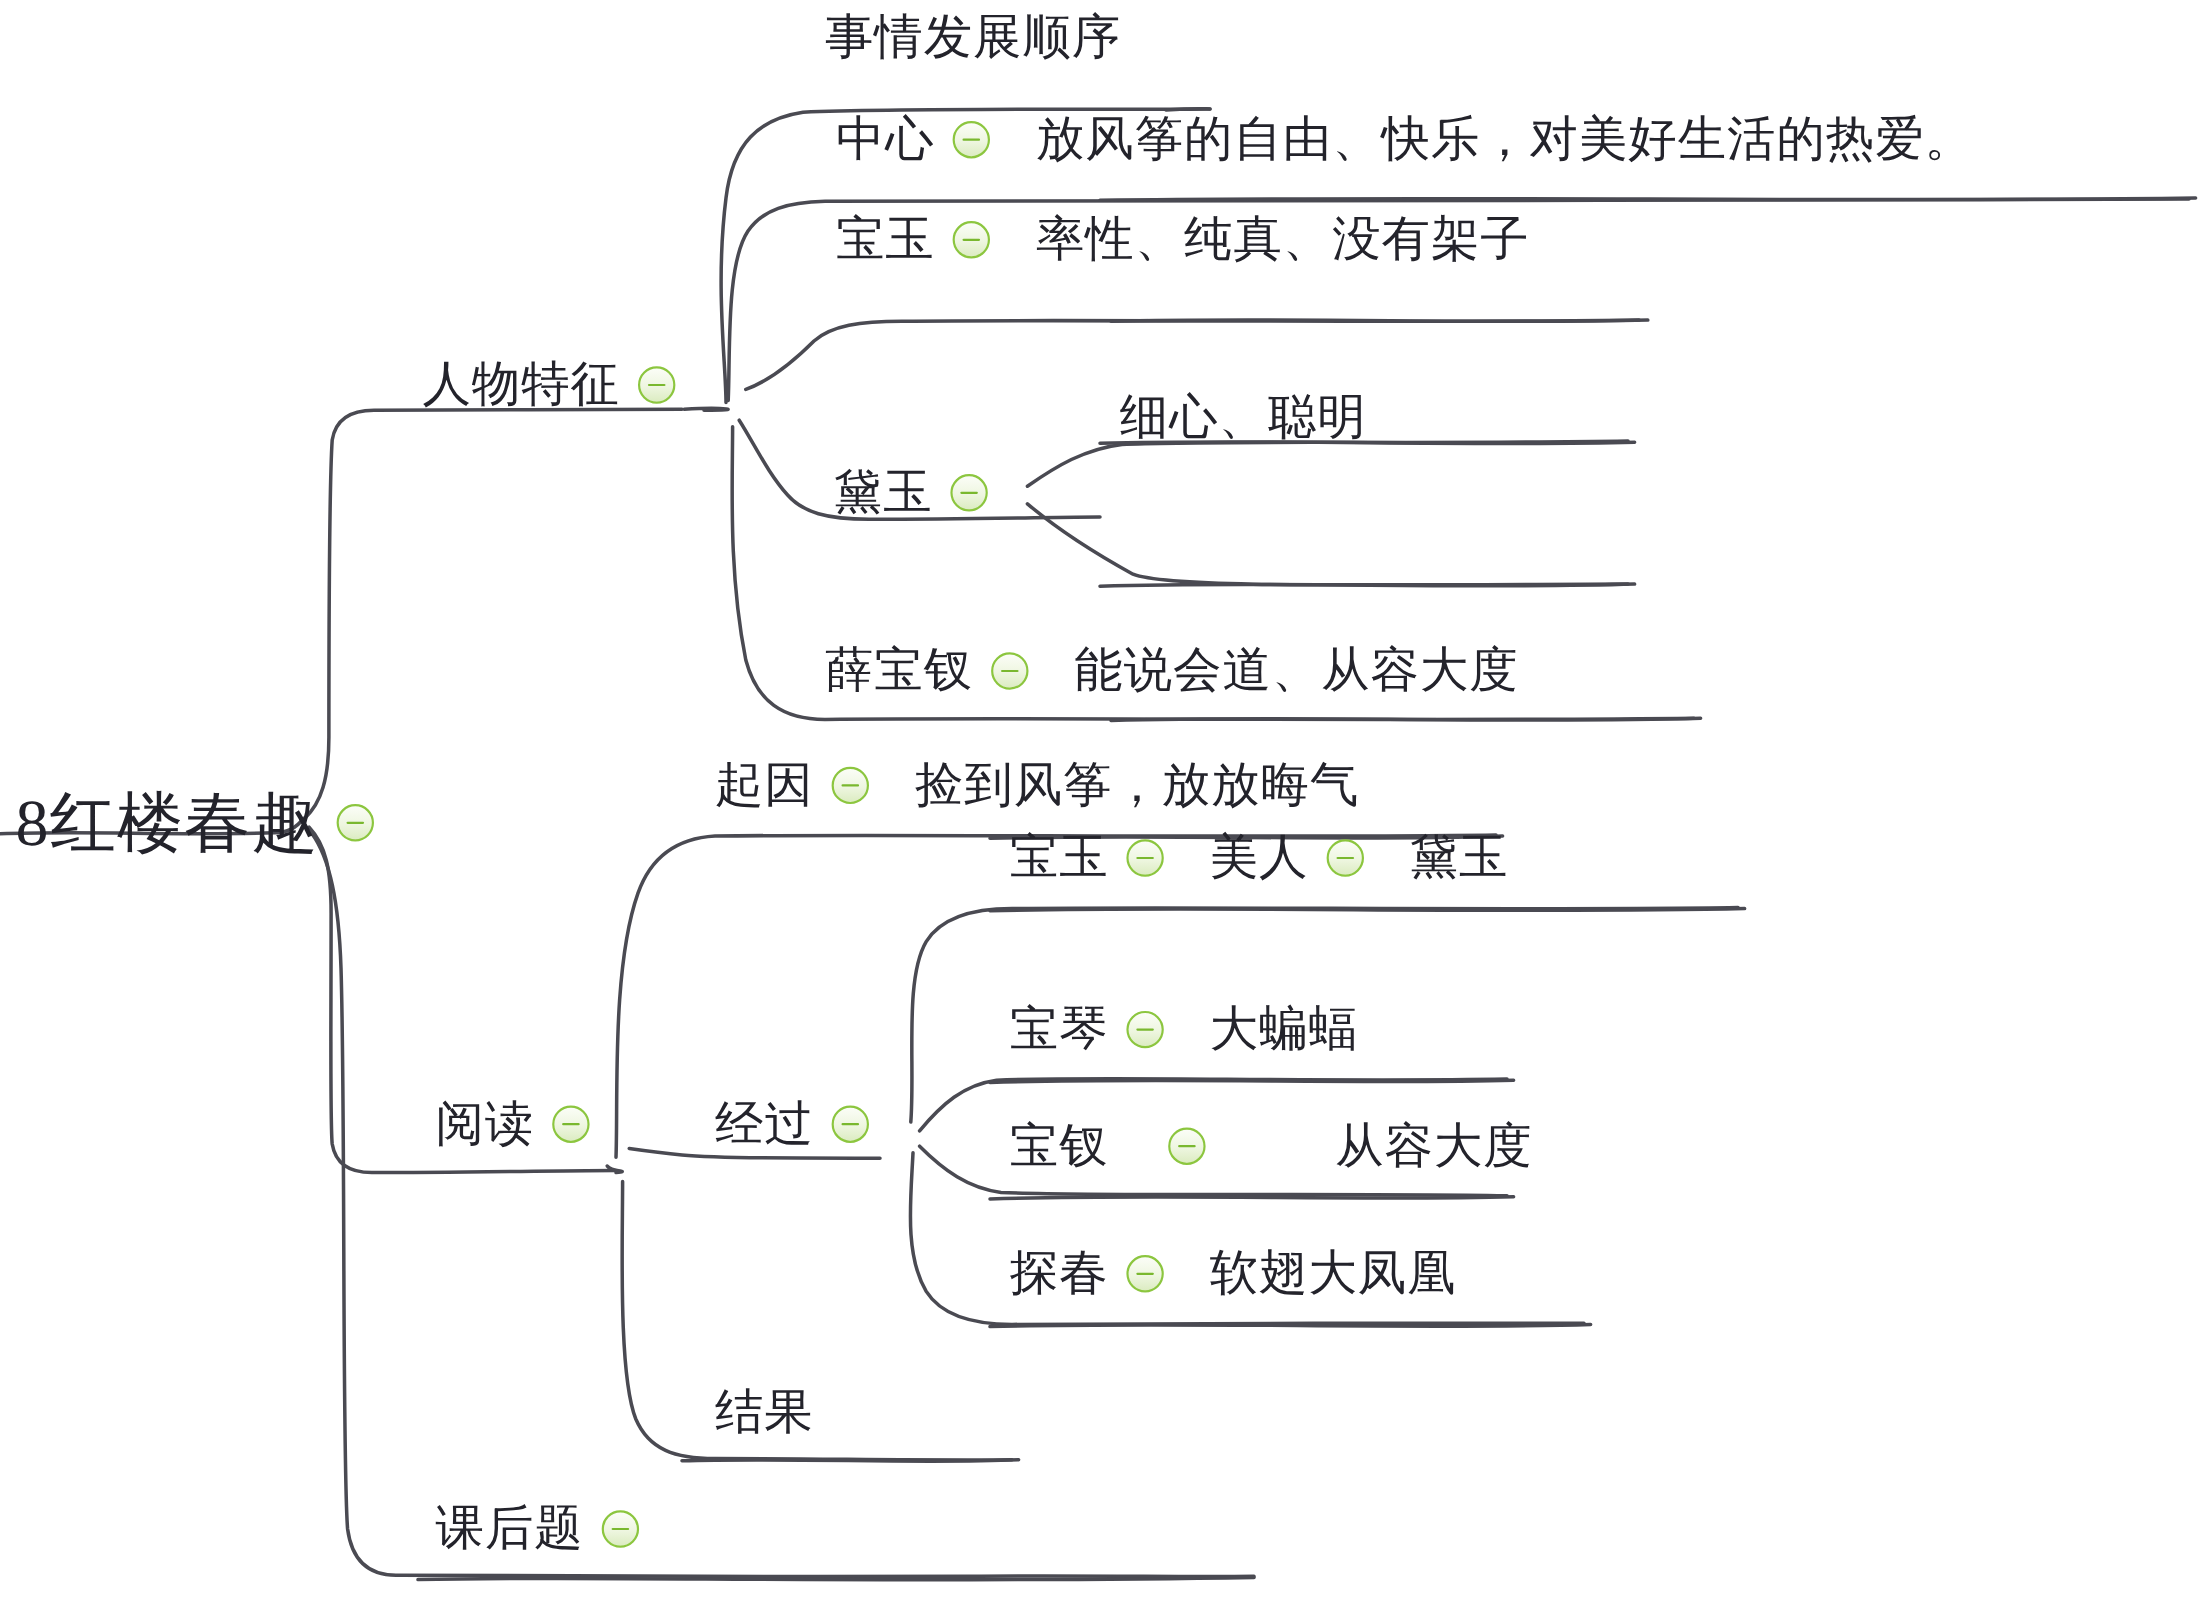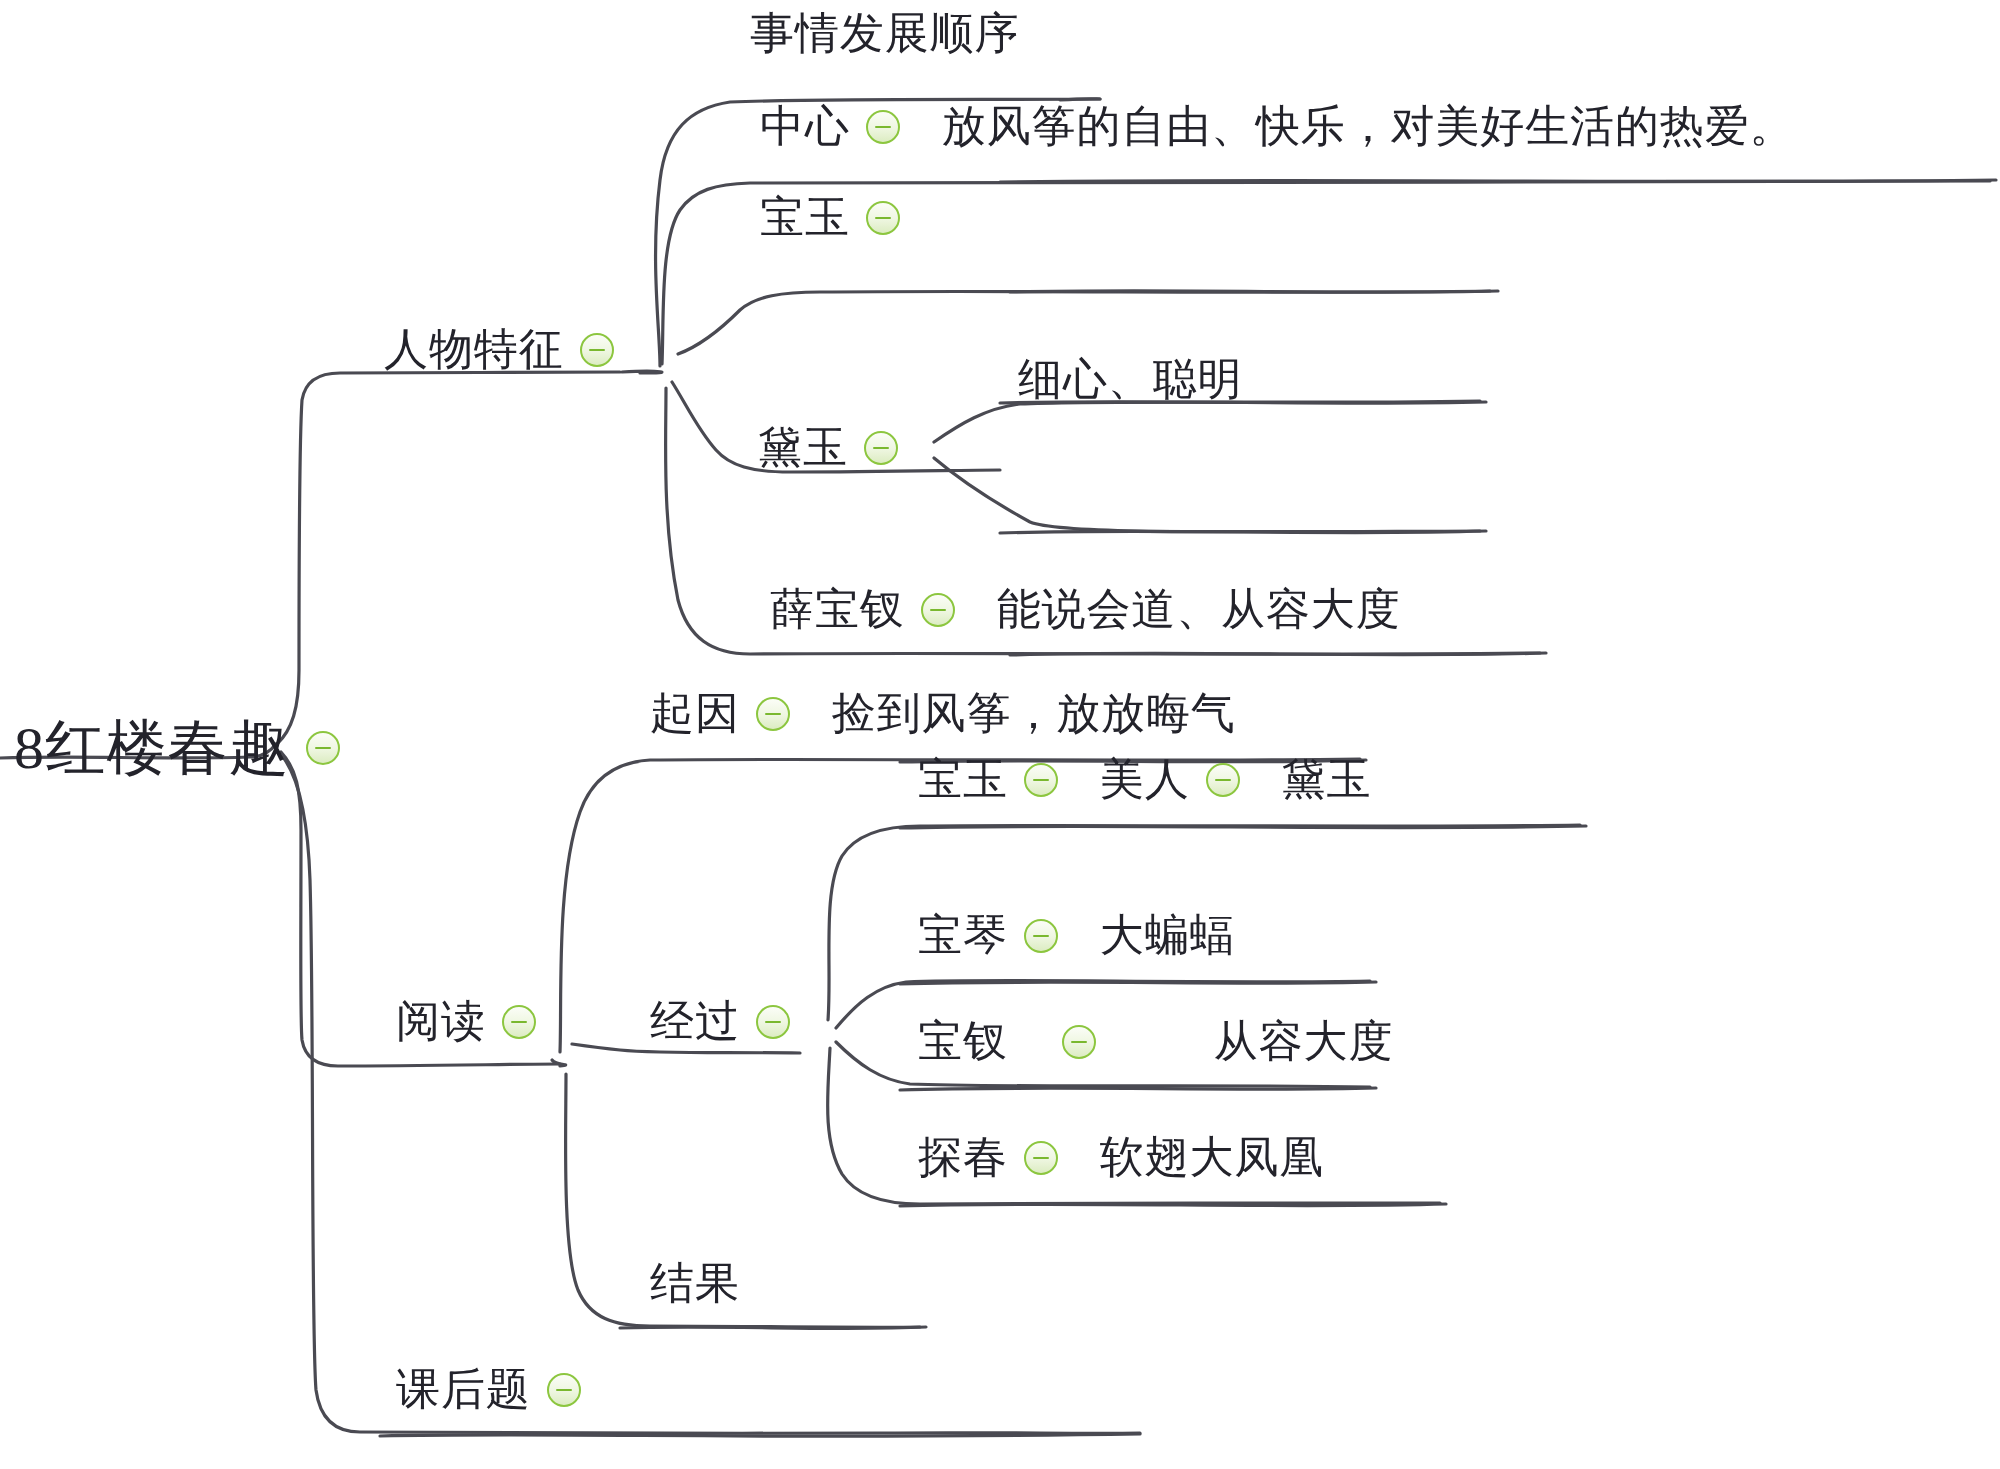--- a/index.html
+++ b/index.html
@@ -137,31 +137,32 @@
     <span class="label lab-2">中心</span>
     <span class="toggle"></span>
     <span class="gap"></span>
     <span class="label lab-3">放风筝的自由、快乐，对美好生活的热爱。</span>
   </div>
 
   <div class="node" style="left:760px;top:196px;">
     <span class="label lab-2">宝玉</span>
     <span class="toggle"></span>
     <span class="gap"></span>
+    <span class="label lab-3">率性、纯真、没有架子</span>
   </div>
 
   <div class="node" style="left:758px;top:426px;">
     <span class="label lab-2">黛玉</span>
     <span class="toggle"></span>
   </div>
   <div class="node" style="left:1018px;top:358px;">
     <span class="label lab-3">细心、聪明</span>
   </div>
 
-  <div class="node" style="left:770px;top:588px;">
+  <div class="node" style="left:750px;top:588px;">
     <span class="label lab-2">薛宝钗</span>
     <span class="toggle"></span>
     <span class="gap"></span>
     <span class="label lab-3">能说会道、从容大度</span>
   </div>
 
   <div class="node" style="left:396px;top:1000px;">
     <span class="label lab-1">阅读</span>
     <span class="toggle"></span>
   </div>

